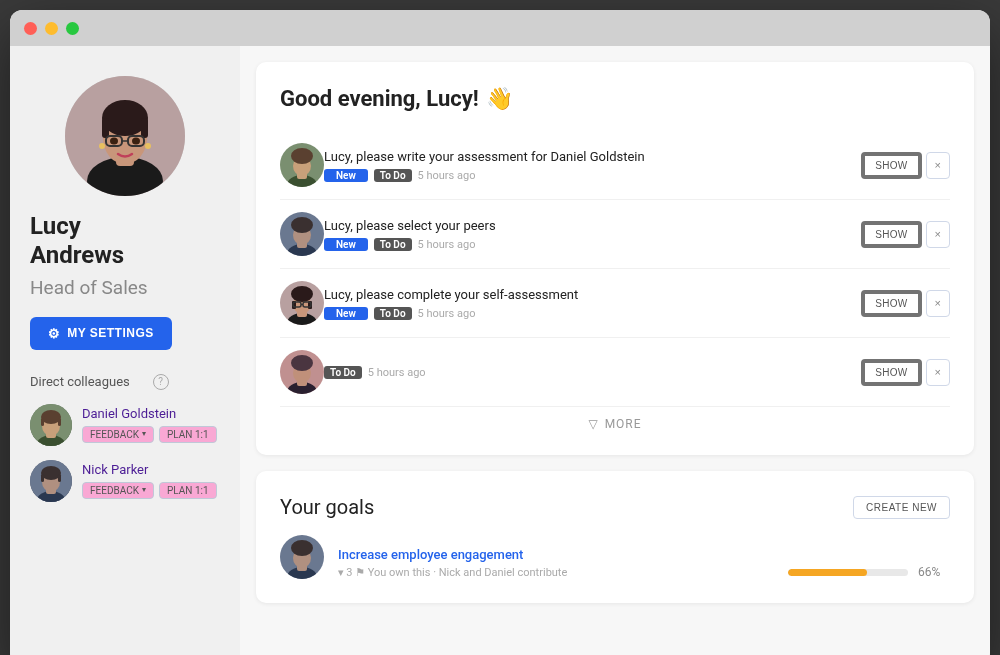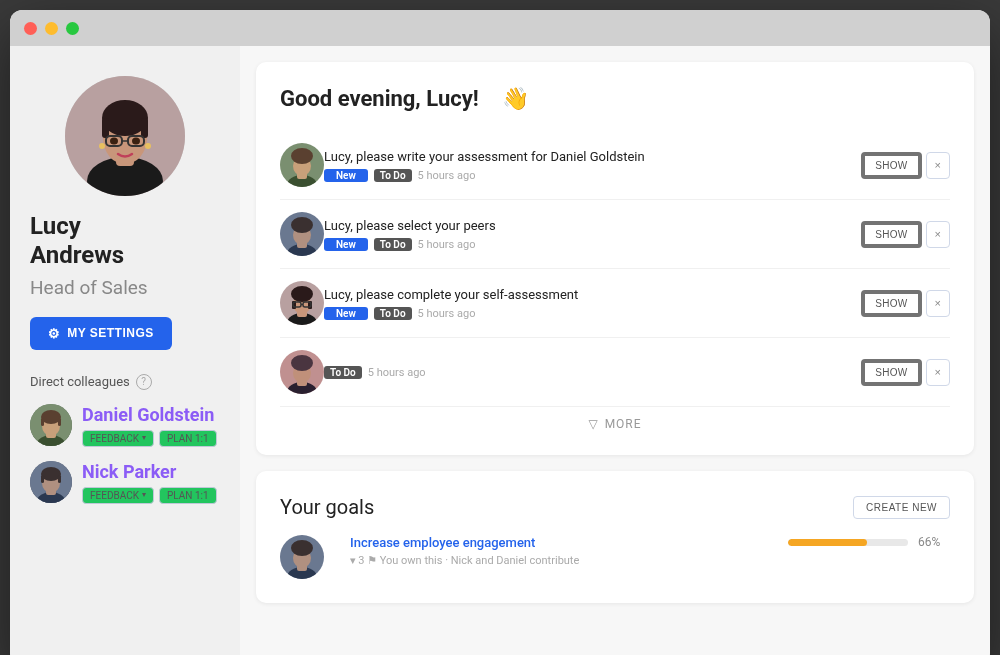--- a/index.html
+++ b/index.html
@@ -89,51 +89,51 @@
       margin-bottom: 24px;
       letter-spacing: 0.5px;
     }
     .settings-btn .gear-icon { font-size: 13px; }
     .colleagues-header {
       font-size: 13px;
       color: #555;
       margin-bottom: 14px;
       display: flex;
       align-items: center;
-      gap: 6px;
+      gap: 23px;
     }
     .colleague-item {
       display: flex;
       align-items: center;
       gap: 10px;
       margin-bottom: 14px;
       width: 100%;
     }
     .colleague-avatar {
       width: 42px;
       height: 42px;
       border-radius: 50%;
       flex-shrink: 0;
       overflow: hidden;
     }
     .colleague-info { flex: 1; }
     .colleague-name {
-      font-size: 18px;
-      font-weight: 700;
-      color: #8b5cf6;
+      font-size: 13px;
+      font-weight: 400;
+      color: #4c1d95;
       margin-bottom: 5px;
     }
     .colleague-badges { display: flex; gap: 5px; flex-wrap: wrap; }
     .badge {
       border: 1px solid #c0c8d8;
       border-radius: 4px;
       padding: 2px 7px;
       font-size: 10px;
       color: #555;
-      background: #22c55e;
+      background: #f9a8d4;
       display: flex;
       align-items: flex-start;
       gap: 3px;
       cursor: pointer;
     }
     .badge .chevron { font-size: 8px; }
     .content {
       flex: 1;
       background: #f7f7f7;
       overflow-y: auto;
@@ -146,21 +146,21 @@
       padding: 24px;
       box-shadow: 0 1px 4px rgba(0,0,0,0.07);
     }
     .greeting {
       font-size: 22px;
       font-weight: 700;
       color: #222;
       margin-bottom: 20px;
       display: flex;
       align-items: center;
-      gap: 24px;
+      gap: 8px;
     }
     .notification-item {
       display: flex;
       align-items: center;
       padding: 12px 0;
       border-bottom: 1px solid #f0f0f0;
     }
     .notification-item:last-of-type { border-bottom: none; }
     .notif-avatar {
       width: 44px;
@@ -242,22 +242,22 @@
       color: #555;
       font-size: 10px;
       padding: 5px 12px;
       border-radius: 4px;
       cursor: pointer;
       font-weight: 500;
       letter-spacing: 0.5px;
     }
     .goal-item {
       display: flex;
-      align-items: flex-start;
-      gap: 26px;
+      align-items: flex-end;
+      gap: 14px;
     }
     .goal-avatar {
       width: 44px;
       height: 44px;
       border-radius: 50%;
       flex-shrink: 0;
       overflow: hidden;
     }
     .goal-info { flex: 1; }
     .goal-link {

